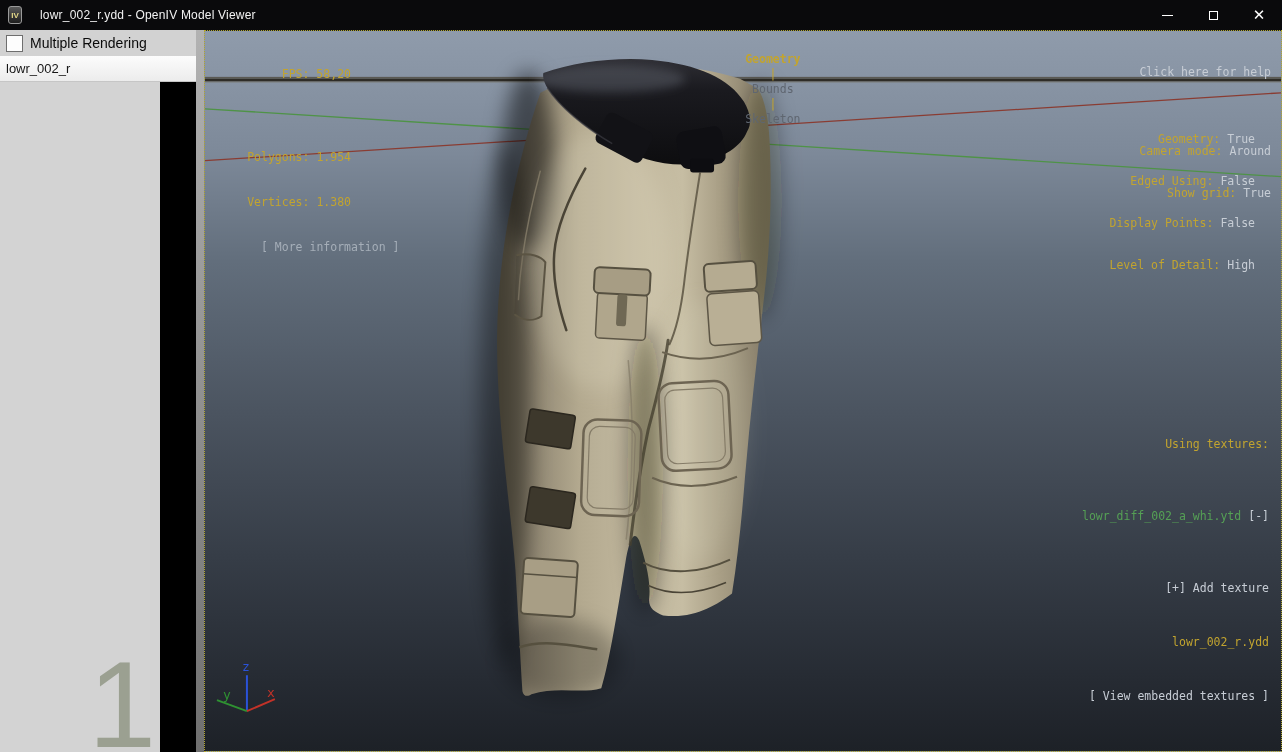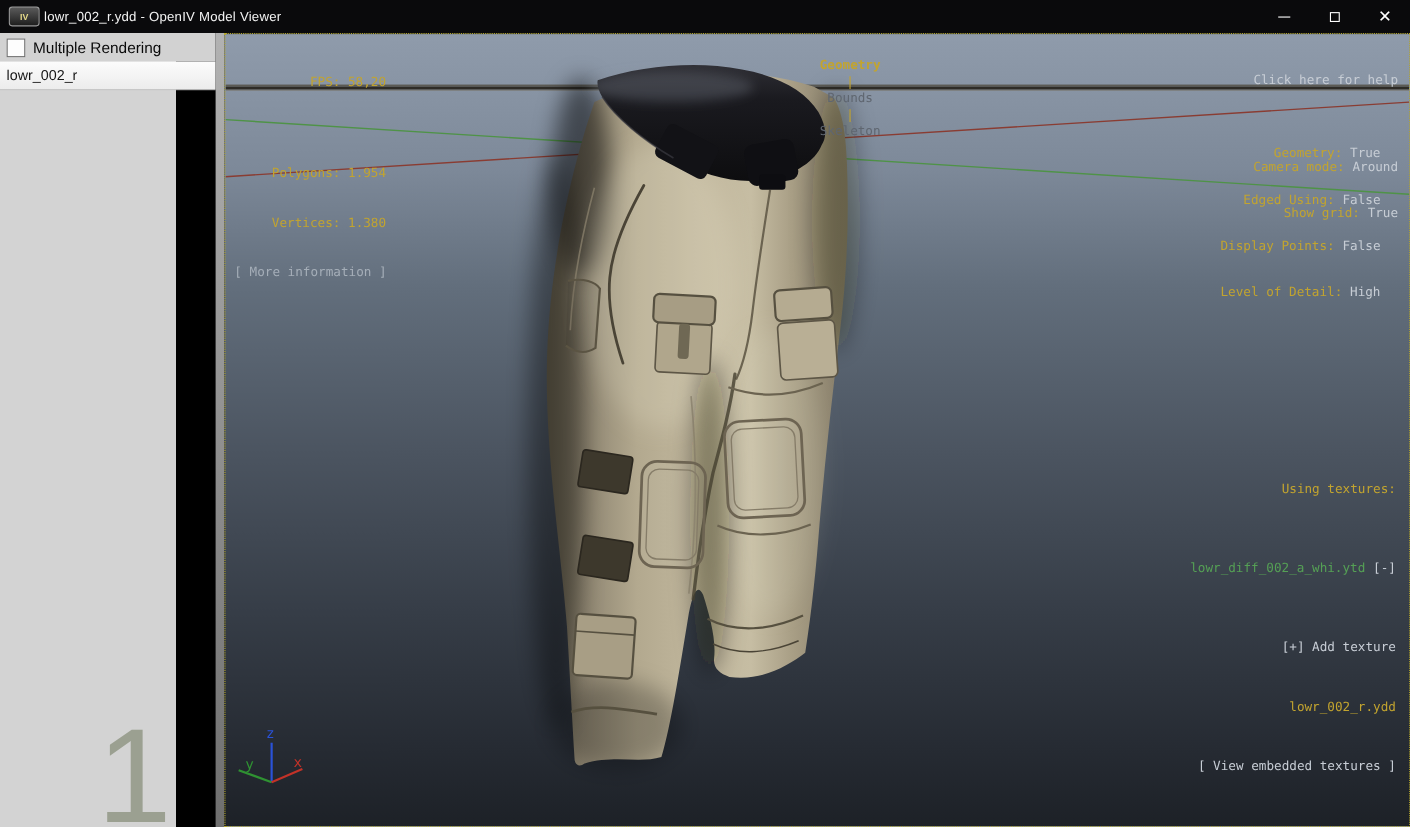--- a/index.html
+++ b/index.html
@@ -1,24 +1,24 @@
 <!DOCTYPE html>
 <html><head>
 <meta charset="utf-8">
 <style>
   * { margin:0; padding:0; box-sizing:border-box; }
   html,body { width:1282px; height:752px; overflow:hidden; background:#000; }
   body { font-family:"Liberation Sans", sans-serif; position:relative; }
 
   
   .titlebar { position:absolute; left:0; top:0; width:1282px; height:30px; background:#0a0a0c; display:flex; align-items:center; }
-  .app-icon { width:28px; height:18px; margin-left:8px; border:1px solid #9a9a9a; border-radius:3px;
+  .app-icon { width:14px; height:18px; margin-left:8px; border:1px solid #9a9a9a; border-radius:3px;
     background:linear-gradient(180deg,#5a5a5a,#1e1e1e); color:#e4d98a; font-size:8px; font-weight:bold;
     display:flex; align-items:center; justify-content:center; }
-  .title-text { color:#f2f2f2; font-size:12px; margin-left:4px; letter-spacing:.2px; }
+  .title-text { color:#f2f2f2; font-size:12px; margin-left:18px; letter-spacing:.2px; }
   .win-buttons { position:absolute; right:0; top:0; height:30px; display:flex; }
   .win-btn { width:46px; height:30px; display:flex; align-items:center; justify-content:center; color:#fff; }
   .glyph-min { width:11px; height:1px; background:#fff; }
   .glyph-max { width:9px; height:9px; border:1px solid #fff; }
   .glyph-close { font-size:15px; line-height:1; font-family:"DejaVu Sans", sans-serif; }
 
   
   .sidebar { position:absolute; left:0; top:30px; width:160px; height:722px; background:#d3d3d3; }
   .mr-header { position:absolute; left:0; top:0; width:196px; height:26px; background:#d2d2d2; display:flex; align-items:center; }
   .mr-checkbox { width:17px; height:17px; margin-left:6px; background:#fdfdfd; border:1px solid #6e6e6e; }
@@ -33,21 +33,21 @@
   
   .viewport { position:absolute; left:204px; top:30px; width:1078px; height:722px;
     border:1px dotted #b3a62c;
     background:linear-gradient(180deg,#8f9bab 0%,#8894a4 7%,#7d8999 17%,#626e7c 32%,#4b5460 53%,#363d47 73%,#262b33 90%,#1d2127 100%);
     font-family:"DejaVu Sans Mono", monospace; font-size:11.5px; }
   .scene-svg { position:absolute; left:0; top:0; width:100%; height:100%; }
 
   .hud { position:absolute; white-space:pre; }
   .yellow { color:#c2a42f; }
   .gray { color:#c7cdd5; }
-  .dimgray { color:#a5aeb8; }
+  .dimgray { color:#a5aeb8;margin-left:48px; }
   .green { color:#55a055; }
   .inactive { color:#5f6670; }
   .bold { font-weight:bold; }
 
   .hud-stats { left:8px; top:6px; width:138px; text-align:right; line-height:15px; }
   .spacer8 { height:8px; }
   .spacer9 { height:9px; }
   .hud-tabs { left:0; right:0; top:6px; text-align:center; line-height:15px;padding-left:32px; }
   .hud-tabs span { cursor:default; }
   .hud-topright { right:10px; top:6px; text-align:right; line-height:14px; }

